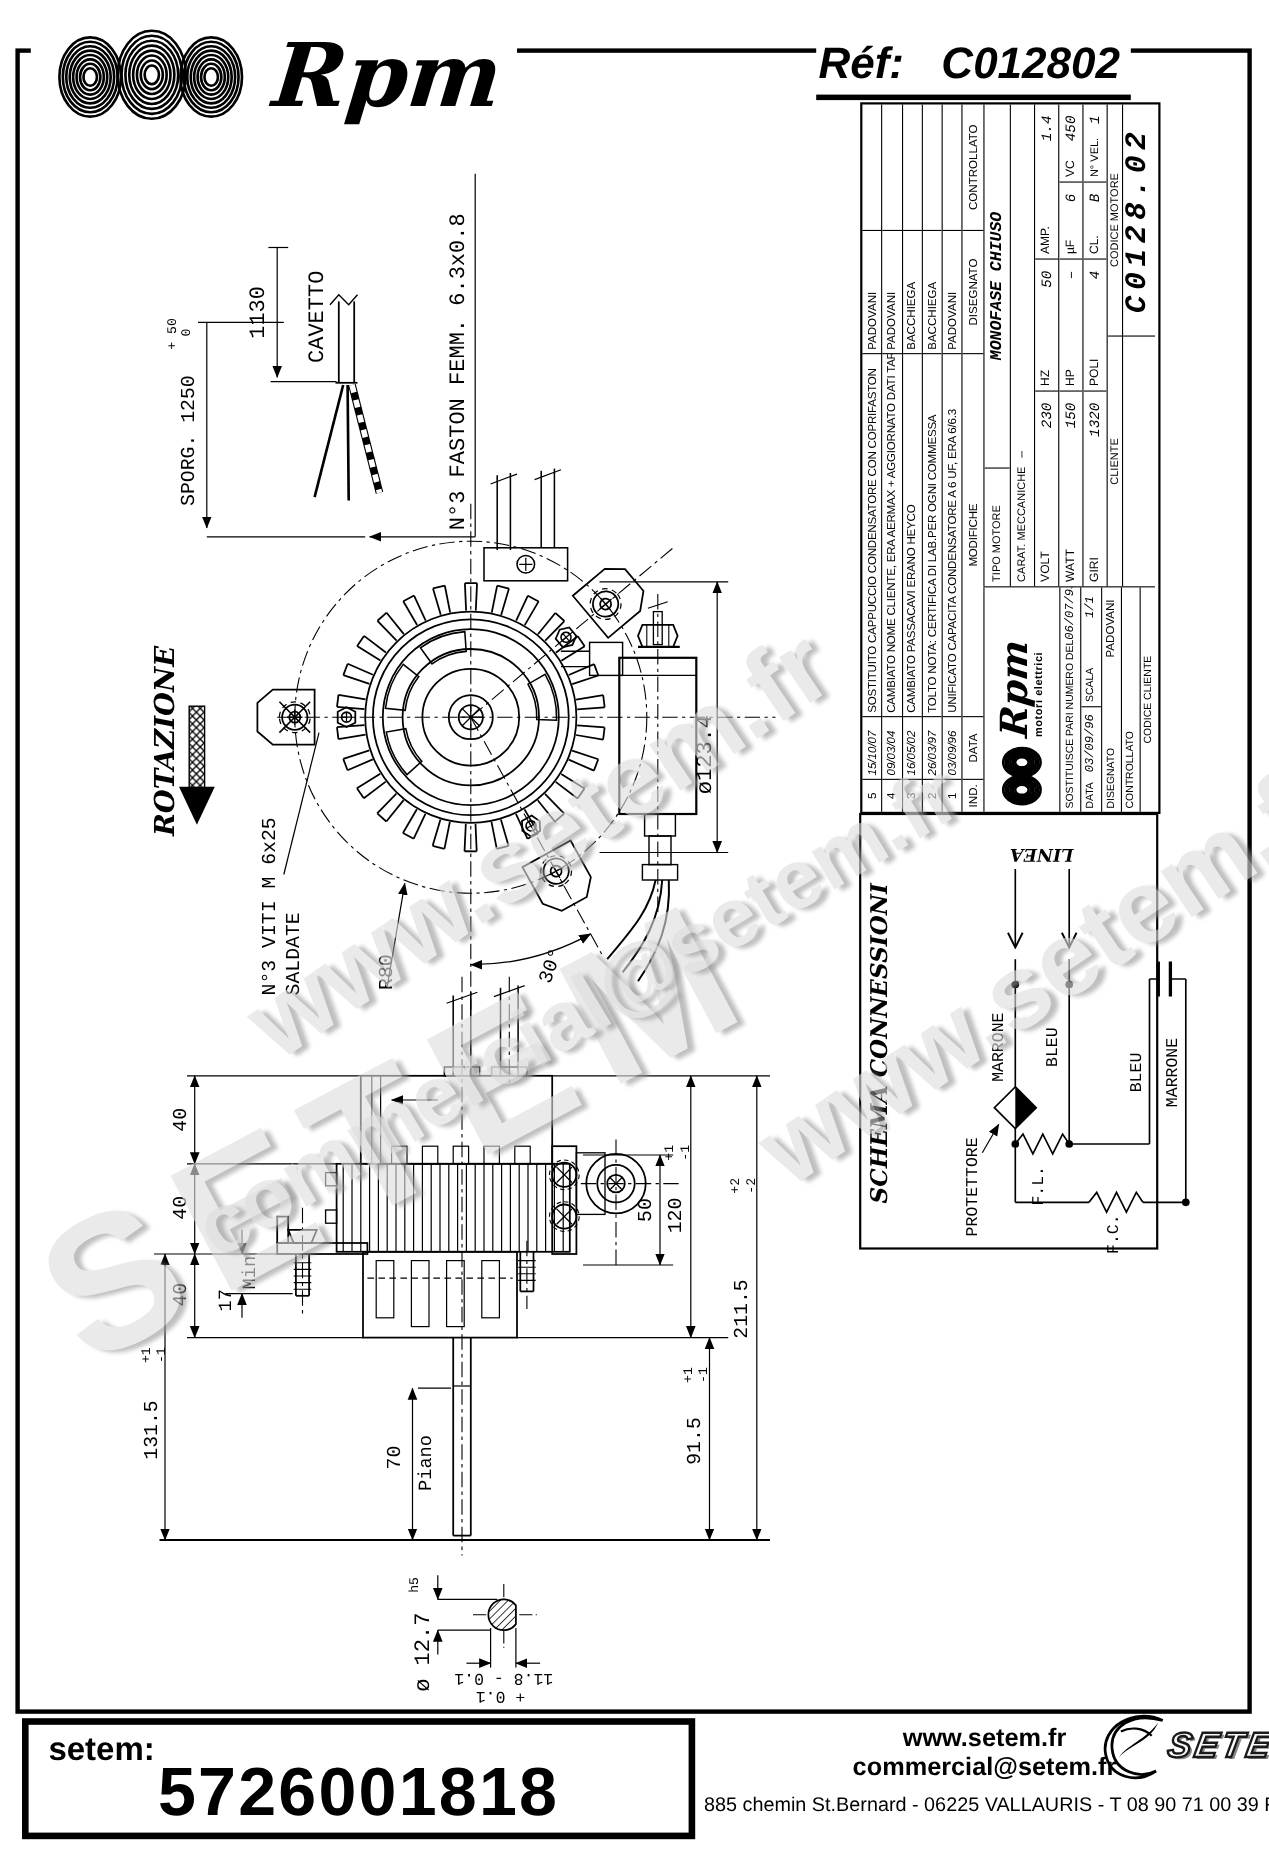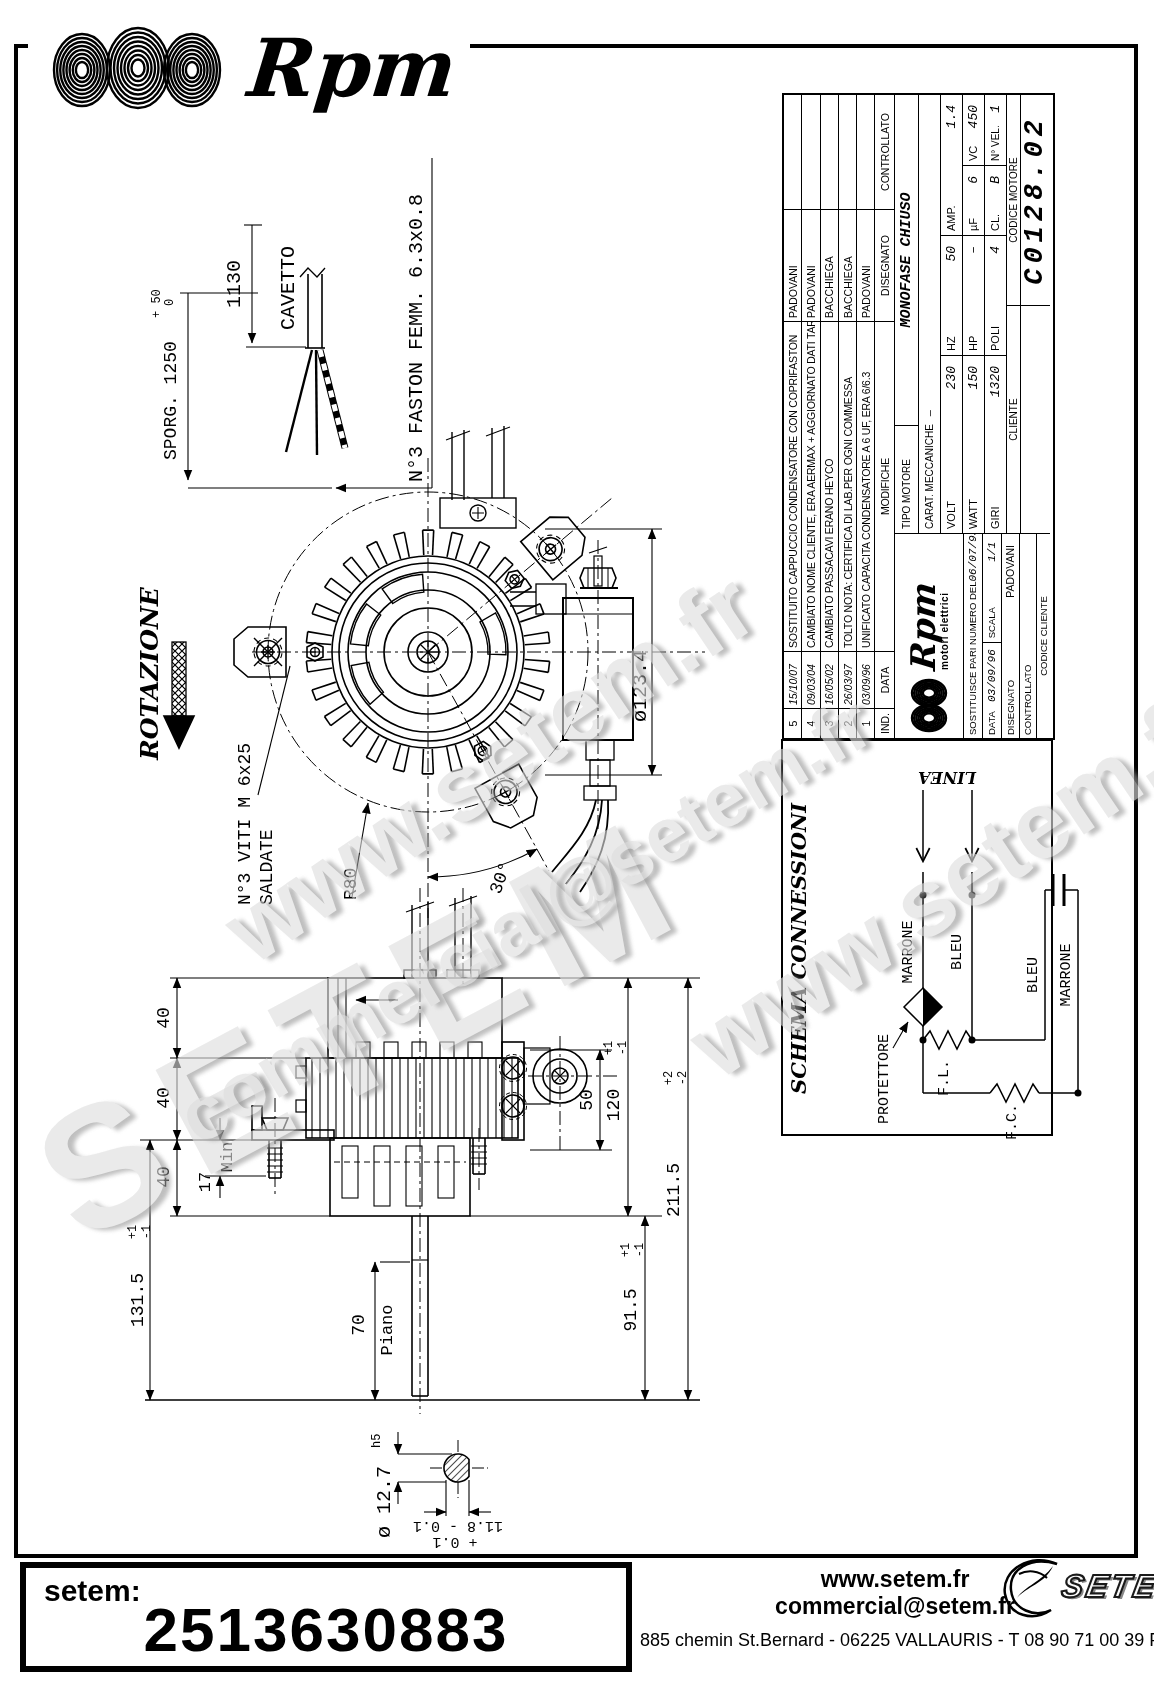--- a/index.html
+++ b/index.html
@@ -86,20 +86,24 @@
           <ellipse cx="158" cy="50" rx="24.875" ry="32" fill="none" stroke="#000" stroke-width="2.4"></ellipse>
           <ellipse cx="158" cy="50" rx="21.75" ry="28" fill="none" stroke="#000" stroke-width="2.4"></ellipse>
           <ellipse cx="158" cy="50" rx="18.625" ry="24" fill="none" stroke="#000" stroke-width="2.4"></ellipse>
           <ellipse cx="158" cy="50" rx="15.5" ry="20" fill="none" stroke="#000" stroke-width="2.4"></ellipse>
           <ellipse cx="158" cy="50" rx="12.375" ry="16" fill="none" stroke="#000" stroke-width="2.4"></ellipse>
           <ellipse cx="158" cy="50" rx="9.25" ry="12" fill="none" stroke="#000" stroke-width="2.4"></ellipse>
           <ellipse cx="158" cy="50" rx="6.125" ry="8" fill="none" stroke="#000" stroke-width="2.4"></ellipse>
         </g>
       </svg>
     <div class="rpm-big">Rpm</div>
+  </div>
+  <div class="refbox">
+    <span>Réf:</span>
+    <span>C012802</span>
   </div>
 
   <div class="wm" style="left:235px;top:885px;font-size:95px;transform:rotate(-34deg);">www.setem.fr</div>
   <div class="wm" style="left:52px;top:1092px;font-size:172px;letter-spacing:22px;transform:rotate(-28deg);">SETEM</div>
   <div class="wm" style="left:185px;top:1080px;font-size:76px;transform:rotate(-31deg);">commercial@setem.fr</div>
   <div class="wm" style="left:700px;top:1000px;font-size:95px;transform:rotate(-34deg);">www.setem.fr</div>
 
   <svg class="draw" width="1154" height="1683" viewBox="0 0 1154 1683">
     <defs>
       <marker id="arrF" viewBox="0 0 10 10" refX="9.5" refY="5" markerWidth="11" markerHeight="11" orient="auto-start-reverse" markerUnits="userSpaceOnUse">
@@ -722,21 +726,21 @@
         <div class="rrow" style="flex:1;border-bottom:none;">
           <div class="rcell" style="width:228px;"></div>
           <div class="rcell last big-code" style="flex:1;">C0128.02</div>
         </div>
       </div>
     </div>
   </div>
 
   <div class="codebox">
     <div class="lbl">setem:</div>
-    <div class="num">2513630883</div>
+    <div class="num">5726001818</div>
   </div>
   <div class="fcenter">
     <div class="s1">www.setem.fr</div>
     <div class="s2">commercial@setem.fr</div>
     <div class="s3">885 chemin St.Bernard  -  06225 VALLAURIS  -  T 08 90 71 00 39   F 04 92 95 19 39</div>
   </div>
   <div class="setemlogo">
     <svg width="62" height="68" viewBox="0 0 62 68">
       <path d="M52,8 C24,0 4,14 6,34 C8,54 30,62 46,54 C28,66 4,60 0,38 C-4,14 26,-4 52,8 Z" fill="none" stroke="#000" stroke-width="2.5" transform="translate(5,4)"></path>
       <path d="M48,10 C36,26 20,30 12,42 C22,30 40,28 48,10 Z" fill="#000" transform="translate(5,4)"></path>

